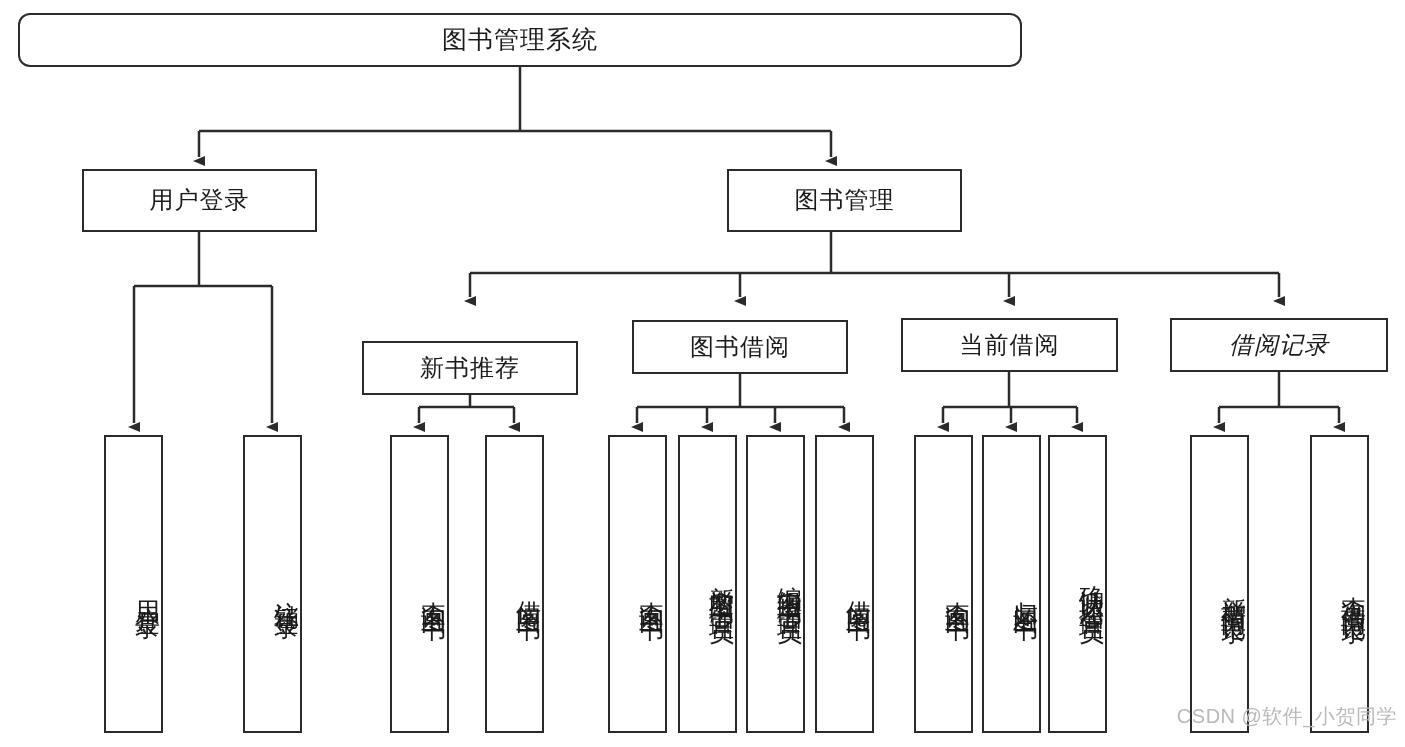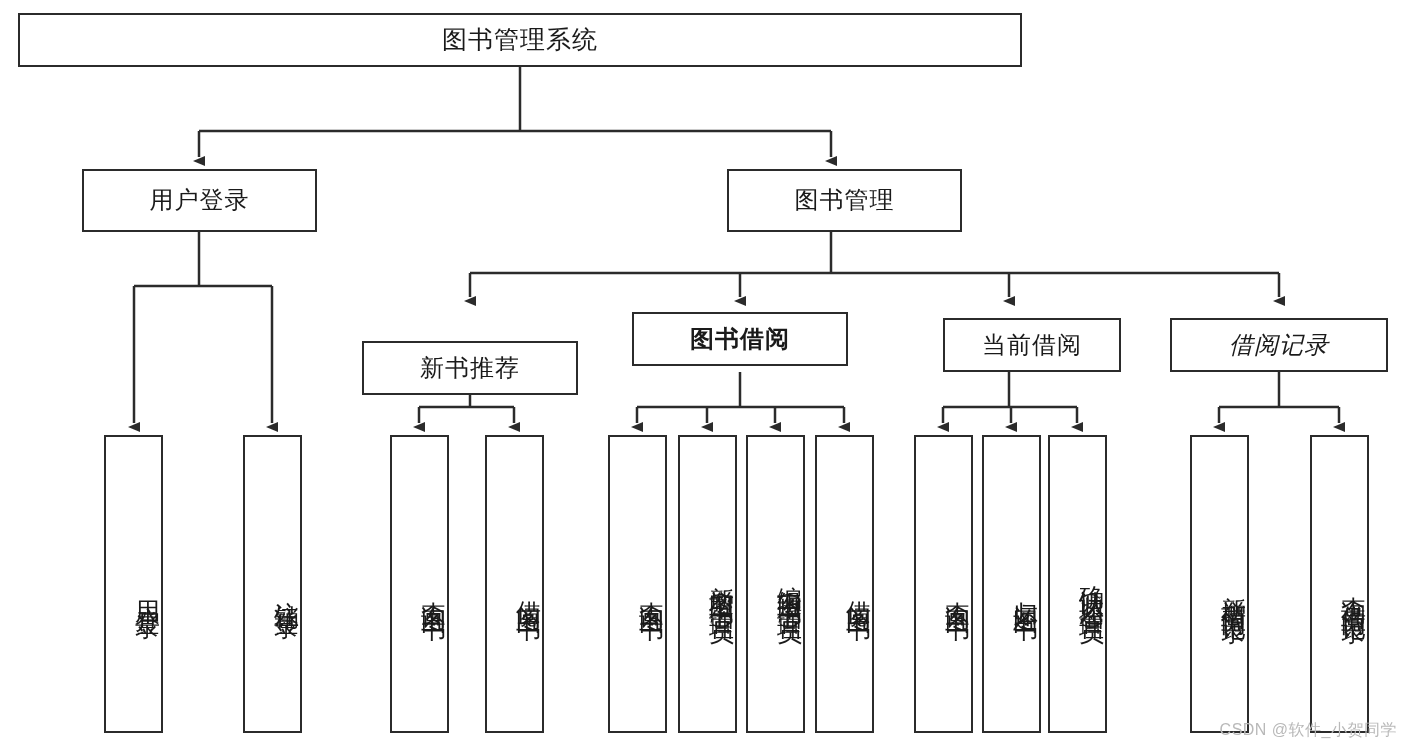--- a/index.html
+++ b/index.html
@@ -35,39 +35,40 @@
     justify-content: center;
     color: #1a1a1a;
   }
   .node.horiz {
     font-size: 24px;
     letter-spacing: 1px;
     line-height: 1.1;
   }
   .node.root {
     font-size: 25px;
+    border-radius: 12px;
   }
   .node.vert {
     writing-mode: vertical-rl;
     text-orientation: upright;
     font-size: 25px;
     letter-spacing: 5px;
     line-height: 1.05;
     align-items: flex-start;
     justify-content: center;
     padding-top: 14px;
   }
   .node.vert.tall {
     padding-top: 8px;
   }
   .watermark {
     position: absolute;
     right: 8px;
-    bottom: 6px;
-    font-size: 16px;
+    bottom: 17px;
+    font-size: 20px;
     color: #b9b9b9;
     letter-spacing: 0.5px;
     white-space: nowrap;
     z-index: 5;
   }
 </style>
 </head>
 <body>
 
 <div id="canvas">
@@ -131,24 +132,24 @@
   <div class="node horiz" style="left:82px; top:169px; width:235px; height:63px;">
     <span>用户登录</span>
   </div>
   <div class="node horiz" style="left:712px; top:169px; width:235px; height:63px;margin-left:15px;">
     <span>图书管理</span>
   </div>
 
   <div class="node horiz" style="left:362px; top:318px; width:216px; height:54px;margin-top:23px;">
     <span>新书推荐</span>
   </div>
-  <div class="node horiz" style="left:632px; top:312px; width:216px; height:54px;font-weight:bold;">
+  <div class="node horiz" style="left:632px; top:320px; width:216px; height:54px;">
     <span>图书借阅</span>
   </div>
-  <div class="node horiz" style="left:943px; top:318px; width:178px; height:54px;">
+  <div class="node horiz" style="left:901px; top:318px; width:217px; height:54px;">
     <span>当前借阅</span>
   </div>
   <div class="node horiz" style="left:1170px; top:318px; width:218px; height:54px;font-style:italic;">
     <span>借阅记录</span>
   </div>
 
   <div class="node vert" style="left:104px; top:435px; width:59px; height:298px;">
     <span>用户登录</span>
   </div>
   <div class="node vert" style="left:243px; top:435px; width:59px; height:298px;">

